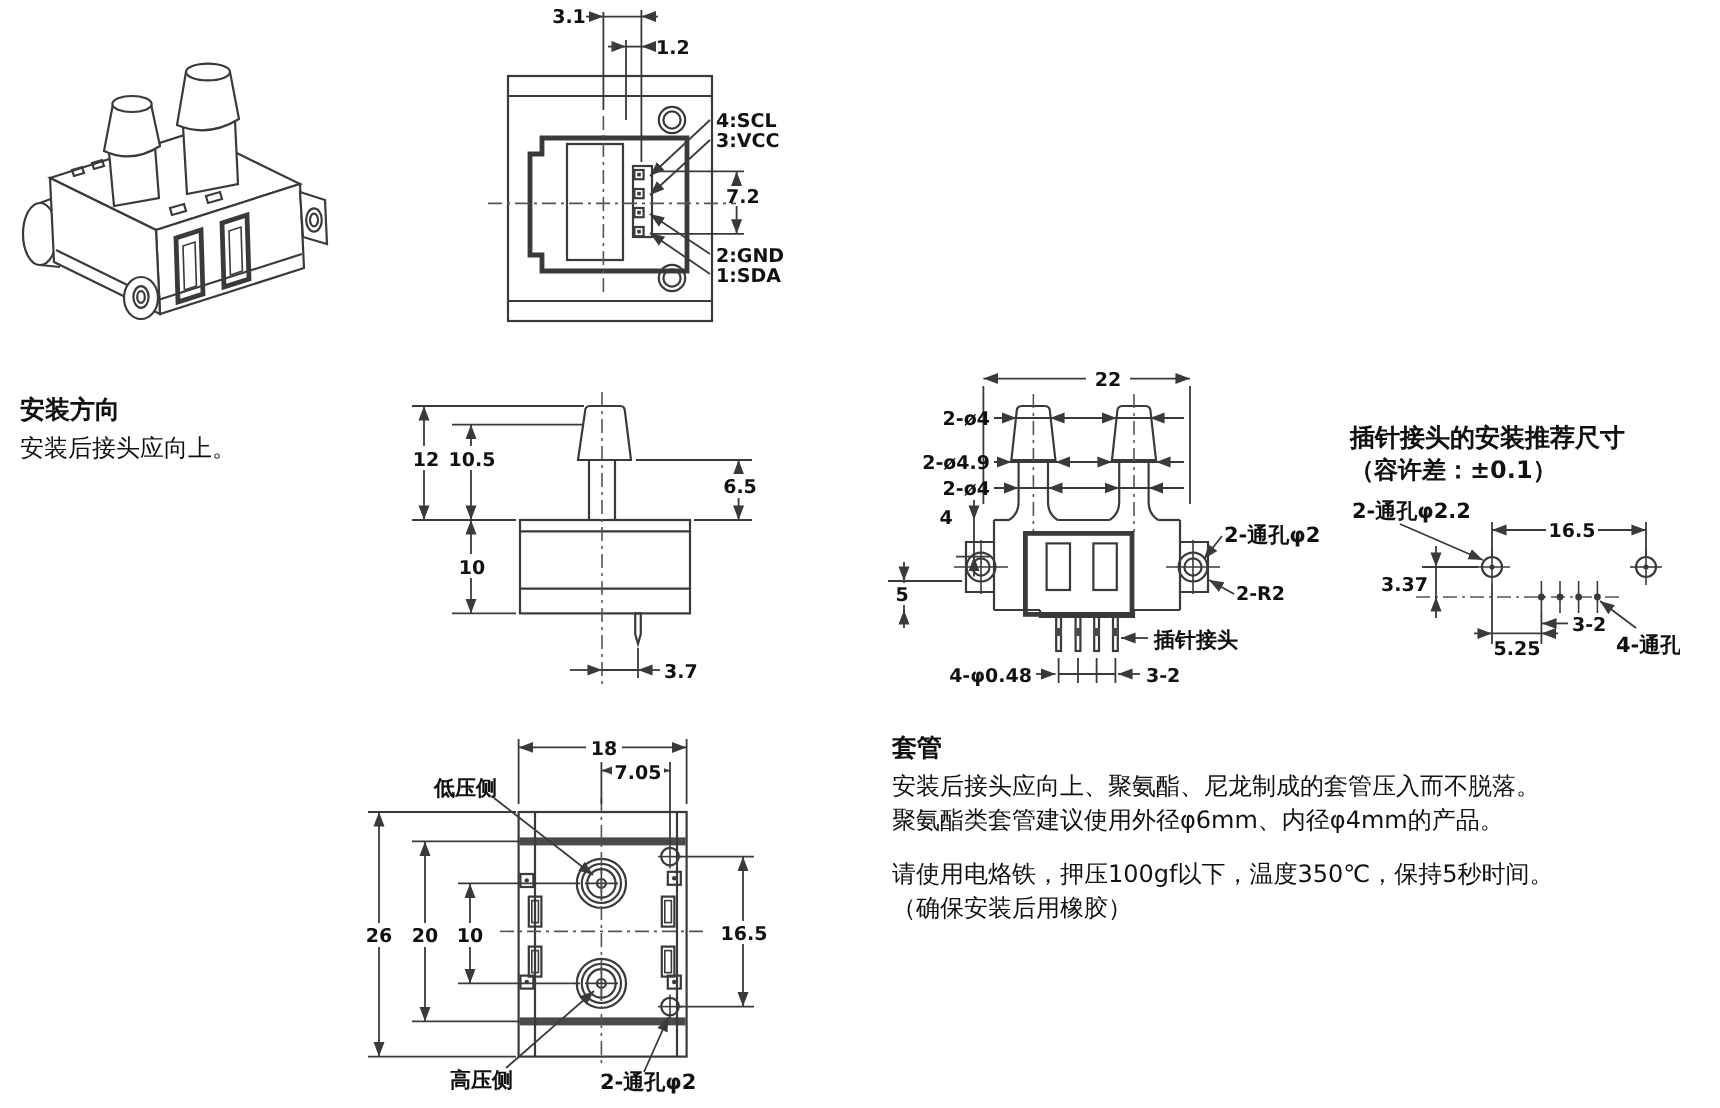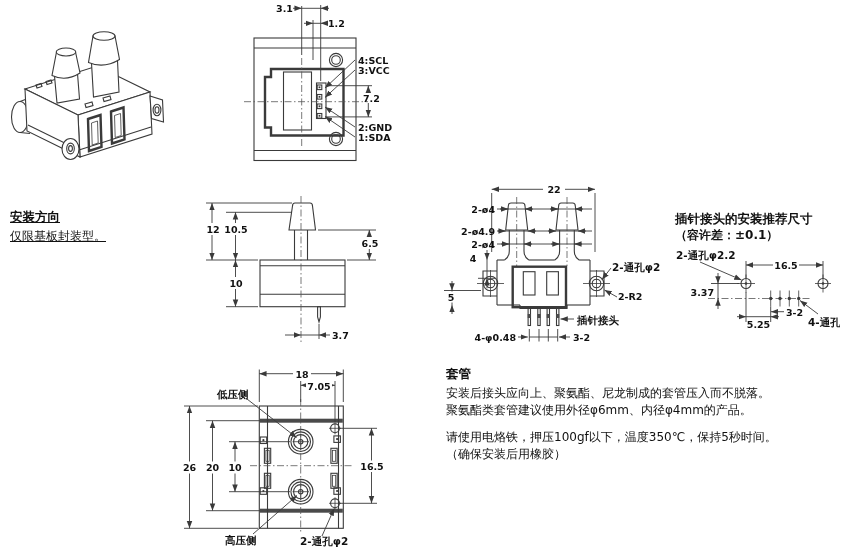--- a/index.html
+++ b/index.html
@@ -388,23 +388,23 @@
 
     <line class="dimln" x1="247" y1="399" x2="296.5" y2="437.5" marker-end="url(#mA)"></line>
     <text class="lbl" x="217" y="397.5">低压侧</text>
     <line class="dimln" x1="253" y1="534" x2="297" y2="495.5" marker-end="url(#mA)"></line>
     <text class="lbl" x="225" y="543.5">高压侧</text>
     <line class="dimln" x1="322" y1="536" x2="334.2" y2="508.5" marker-end="url(#mA)"></line>
     <text class="lbl" x="300" y="544.5">2-通孔φ2</text>
   </g>
 </svg>
 
-<div class="note" style="left:10px;top:208px;width:190px;text-decoration:underline;">
+<div class="note" style="left:10px;top:196px;width:190px;">
   <div class="t">安装方向</div>
-  <div>仅限基板封装型。</div>
+  <div>安装后接头应向上。</div>
 </div>
 
 <div class="note" style="left:675px;top:210px;width:200px;">
   <div class="t" style="margin-bottom:0;">插针接头的安装推荐尺寸</div>
   <div style="font-weight:700;">（容许差：±0.1）</div>
 </div>
 
 <div class="note" style="left:446px;top:365px;width:385px;">
   <div class="t">套管</div>
   <div>安装后接头应向上、聚氨酯、尼龙制成的套管压入而不脱落。</div>

